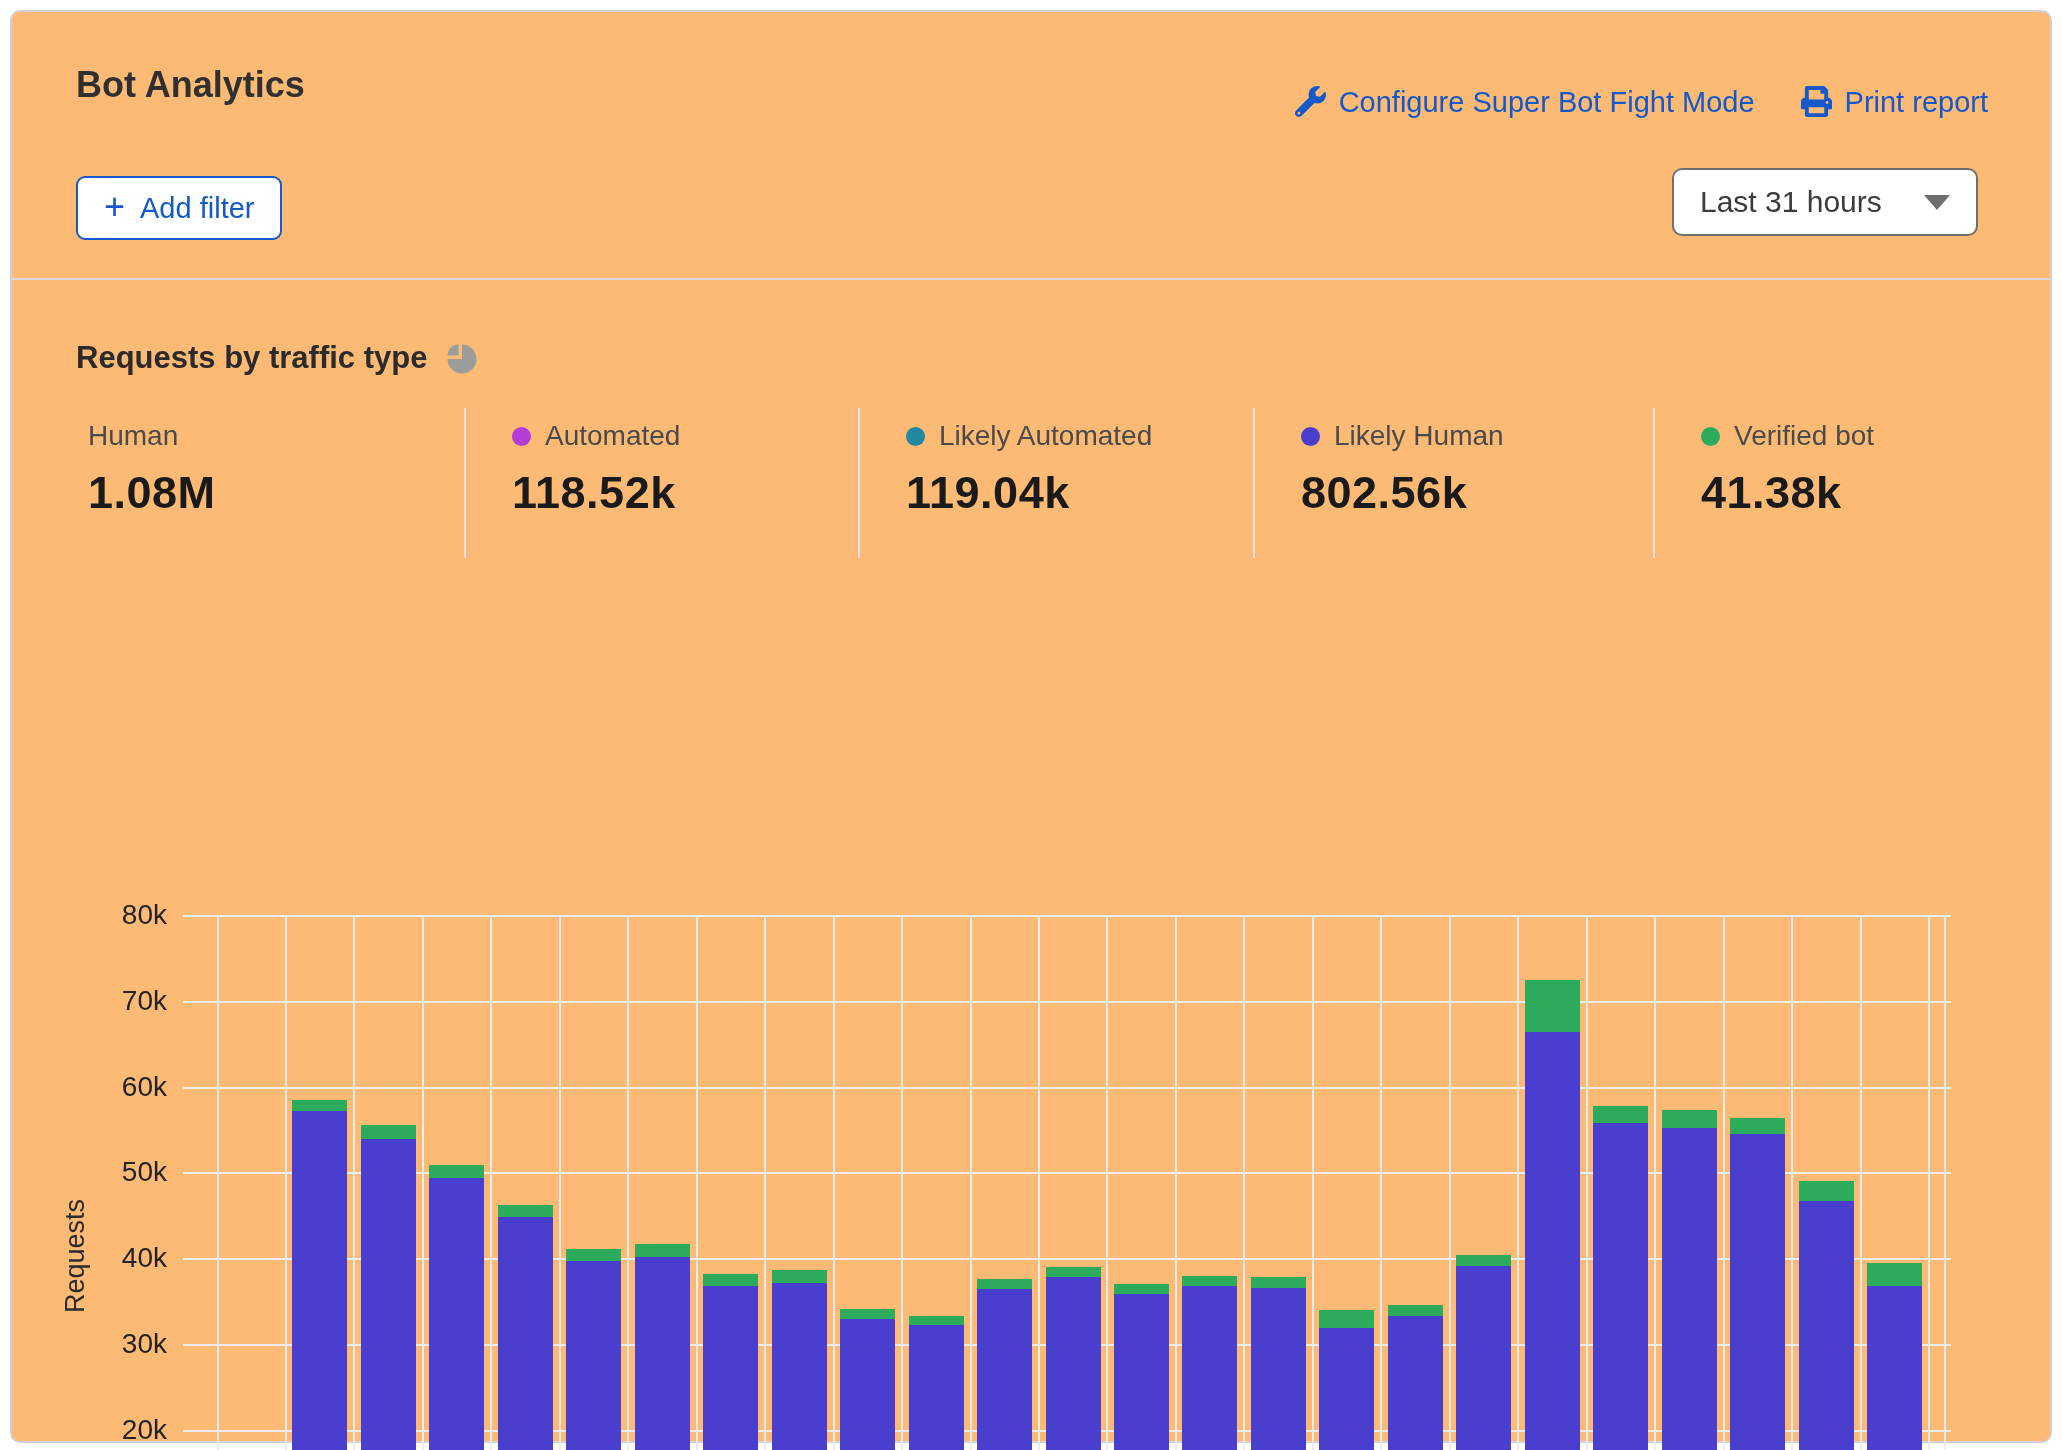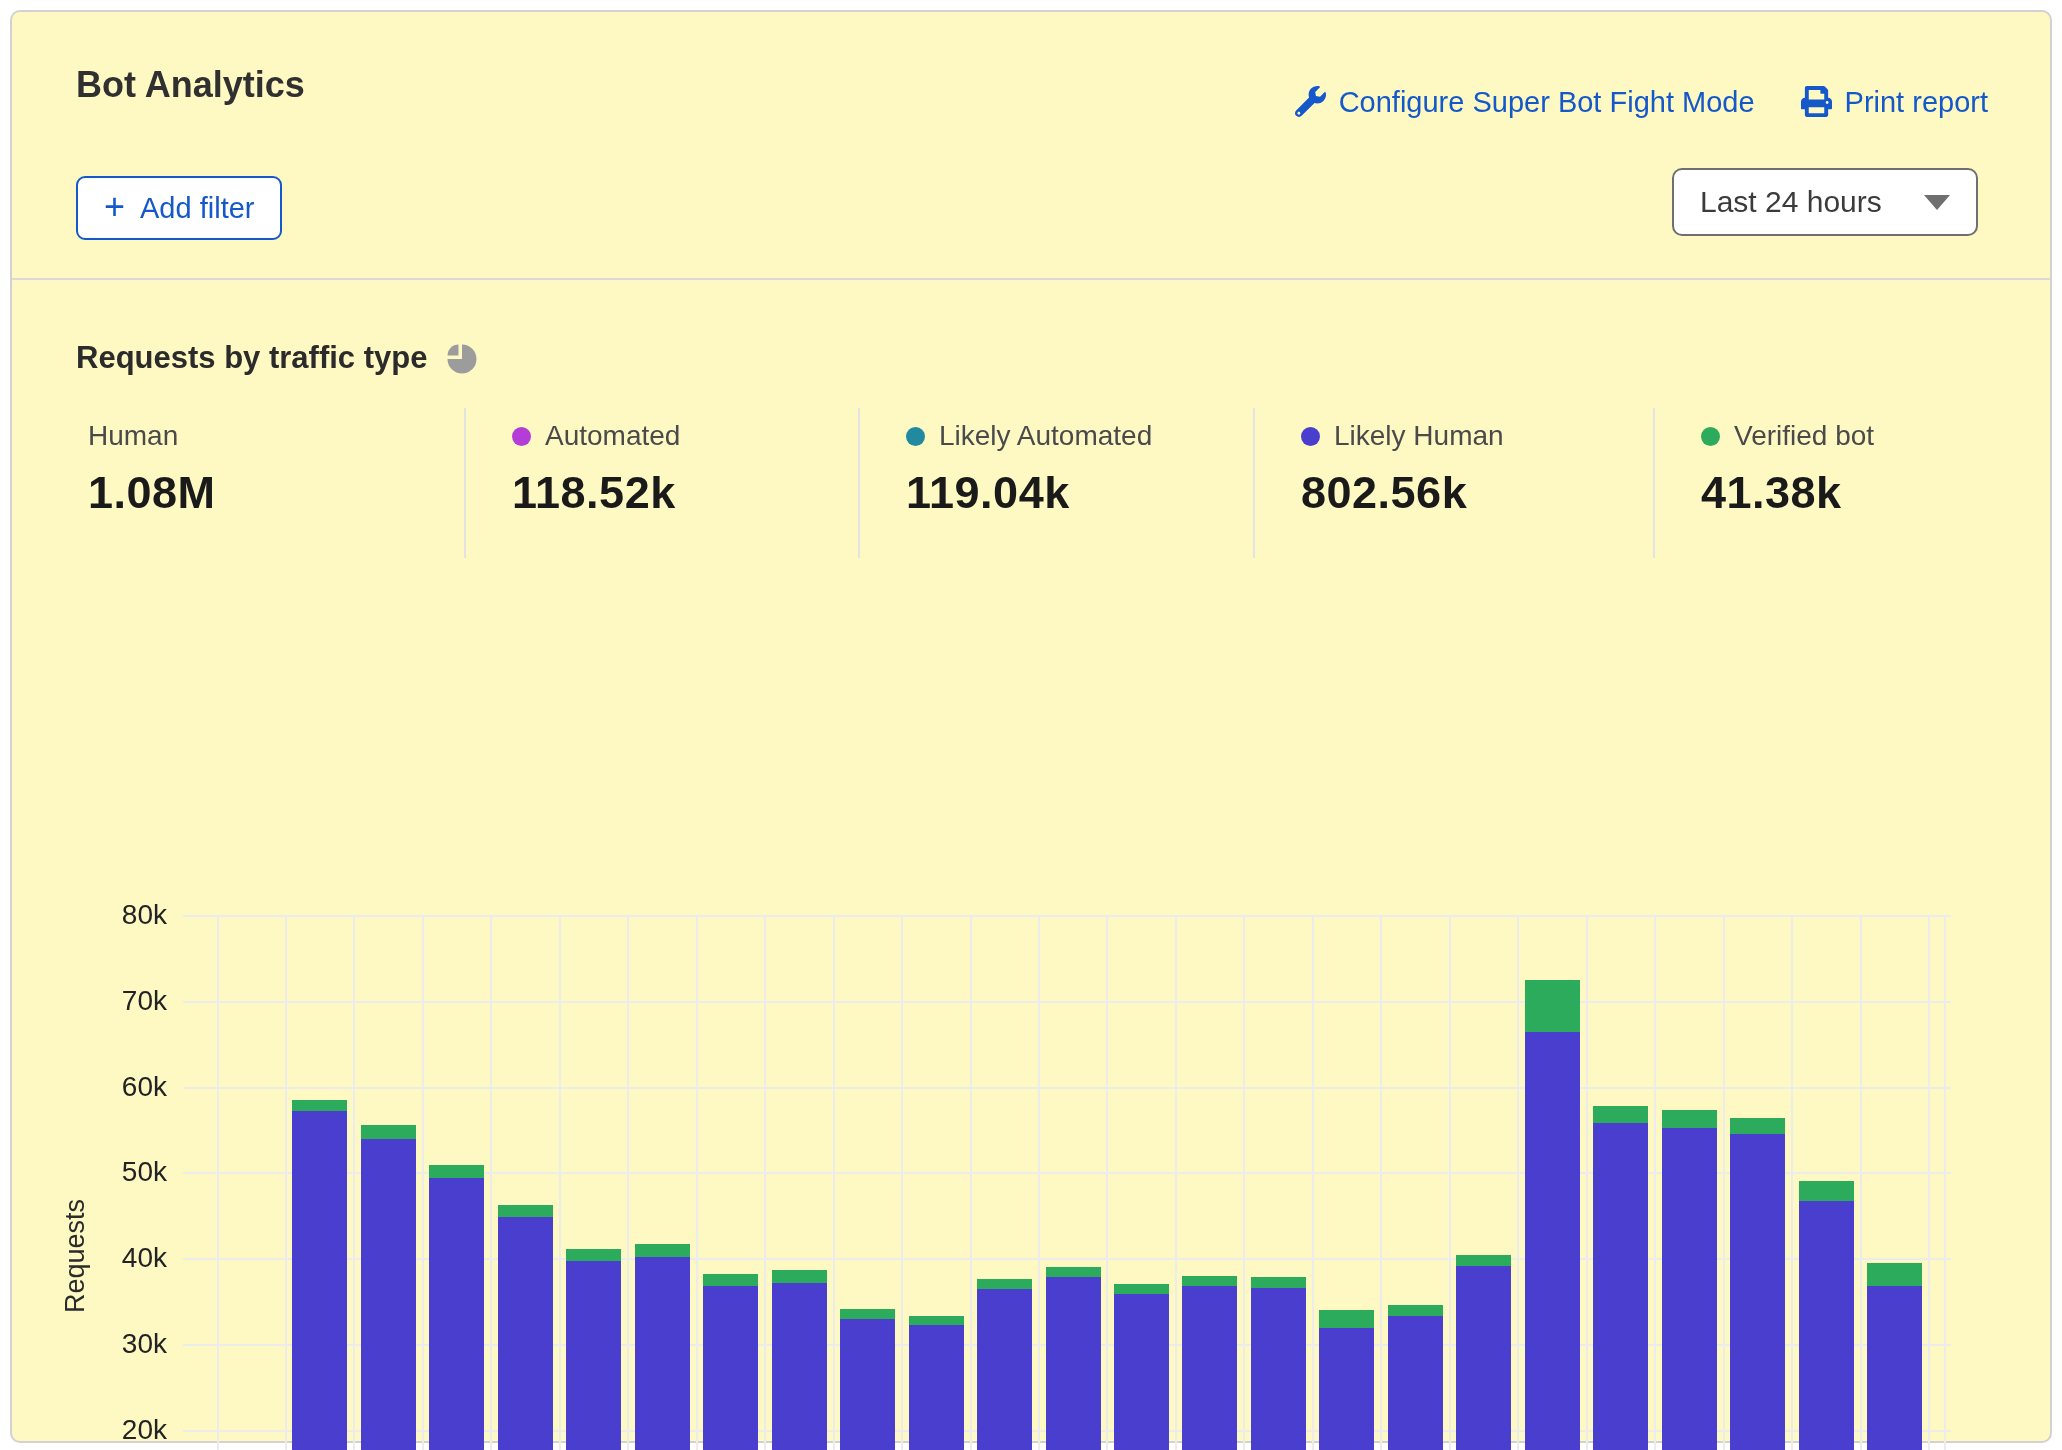--- a/index.html
+++ b/index.html
@@ -1,19 +1,19 @@
 <!DOCTYPE html>
 <html><head>
 <meta charset="utf-8">
 <style>
   * { box-sizing: border-box; margin: 0; padding: 0; }
   html,body { width:2062px; height:1450px; background:#fff;
     font-family:"Liberation Sans", sans-serif; overflow:hidden; position:relative; }
   .card { position:absolute; left:10px; top:10px; width:2042px; height:1433px;
-    background:#fef9c3; border:2px solid #d2d2d2; border-radius:10px; }
+    background:#fdba74; border:2px solid #d2d2d2; border-radius:10px; }
   
   .card-header { position:relative; height:268px; border-bottom:2px solid #dadada; }
   .page-title { position:absolute; left:64px; top:52px; font-size:36px; font-weight:700; color:#303030; }
   .header-links { position:absolute; top:74px; right:62px; display:flex; gap:46px; align-items:center; }
   .hlink { display:flex; align-items:flex-start; gap:13px; color:#1558c9; font-size:29px; cursor:pointer; text-decoration:none; }
   .hlink svg { width:31px; height:31px; fill:#1558c9; }
   .add-filter-btn { position:absolute; left:64px; top:164px; height:64px; padding:0 26px;
     border:2.5px solid #1558c9; border-radius:9px; background:#fff; color:#1558c9;
     font-size:29px; font-family:inherit; display:flex; align-items:center; gap:15px; cursor:pointer; }
   .plus-glyph { font-size:36px; font-weight:400; line-height:1; margin-top:-3px; }
@@ -61,21 +61,21 @@
             <path d="M448 192V77.25c0-8.49-3.37-16.62-9.37-22.63L393.37 9.37c-6-6-14.14-9.37-22.63-9.37H96C78.33 0 64 14.33 64 32v160c-35.35 0-64 28.65-64 64v112c0 8.84 7.16 16 16 16h48v96c0 17.67 14.33 32 32 32h320c17.67 0 32-14.33 32-32v-96h48c8.84 0 16-7.16 16-16V256c0-35.35-28.65-64-64-64zm-64 256H128v-96h256v96zm0-224H128V64h192v48c0 8.84 7.16 16 16 16h48v96zm48 72c-13.25 0-24-10.75-24-24 0-13.25 10.75-24 24-24s24 10.75 24 24c0 13.25-10.75 24-24 24z"></path>
           </svg>
         <span>Print report</span>
       </a>
     </div>
     <button class="add-filter-btn">
       <span class="plus-glyph">+</span>
       <span>Add filter</span>
     </button>
     <div class="time-dropdown">
-      <span>Last 24 hours</span>
+      <span>Last 31 hours</span>
       <span class="caret-down"></span>
     </div>
   </div>
 
   <div class="card-body">
     <div class="section-row">
       <h2 class="section-heading">Requests by traffic type</h2>
       <span class="pie-icon">
         <svg viewBox="0 0 33 33">
           <path d="M17 17 L17 2.5 A14.5 14.5 0 1 1 2.5 17 Z" fill="#9c9c9c"></path>

